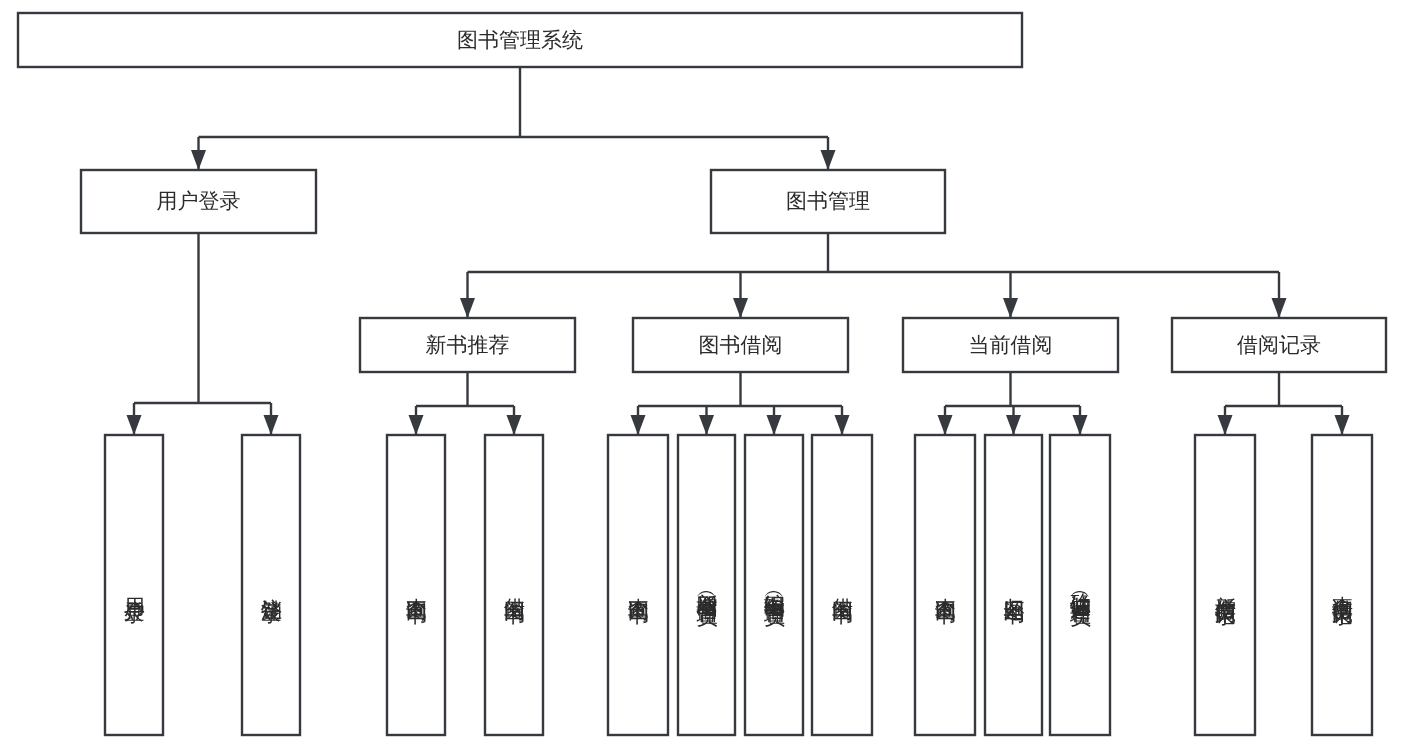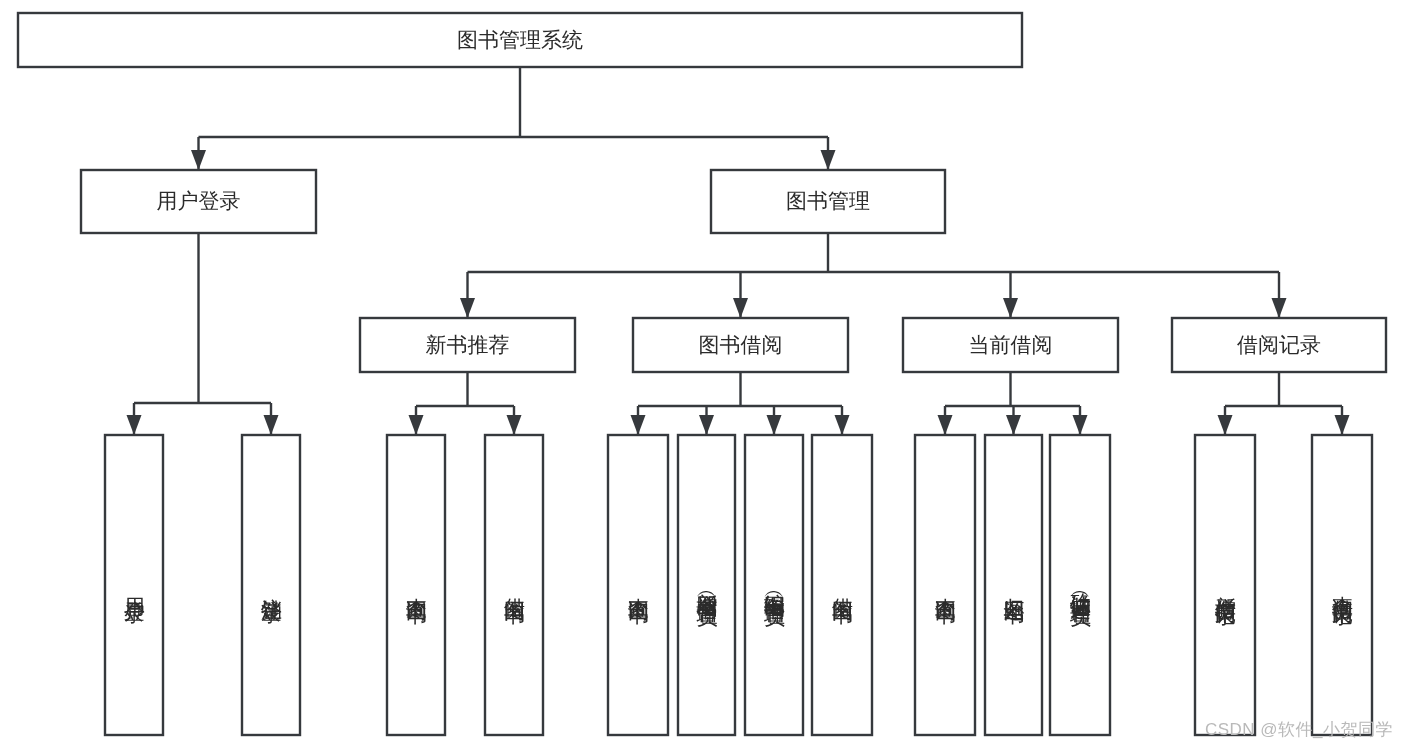--- a/index.html
+++ b/index.html
@@ -171,14 +171,13 @@
       <div class="node-label-v" style="left: 608px; top: 435px; width: 60px; height: 300px;">查询图书</div>
       <div class="node-label-v" style="left: 678px; top: 435px; width: 57px; height: 300px;">新增图书（管理员）</div>
       <div class="node-label-v" style="left: 745px; top: 435px; width: 58px; height: 300px;">编辑图书（管理员）</div>
       <div class="node-label-v" style="left: 812px; top: 435px; width: 60px; height: 300px;">借阅图书</div>
       <div class="node-label-v" style="left: 915px; top: 435px; width: 60px; height: 300px;">查询图书</div>
       <div class="node-label-v" style="left: 985px; top: 435px; width: 57px; height: 300px;">归还图书</div>
       <div class="node-label-v" style="left: 1050px; top: 435px; width: 60px; height: 300px;">确认归还（管理员）</div>
       <div class="node-label-v" style="left: 1195px; top: 435px; width: 60px; height: 300px;">新增借阅记录</div>
       <div class="node-label-v" style="left: 1312px; top: 435px; width: 60px; height: 300px;">查询借阅记录</div>
     </div>
-  <div class="watermark">CSDN @软件_小贺同学</div>
 </div>
 
 </body></html>

